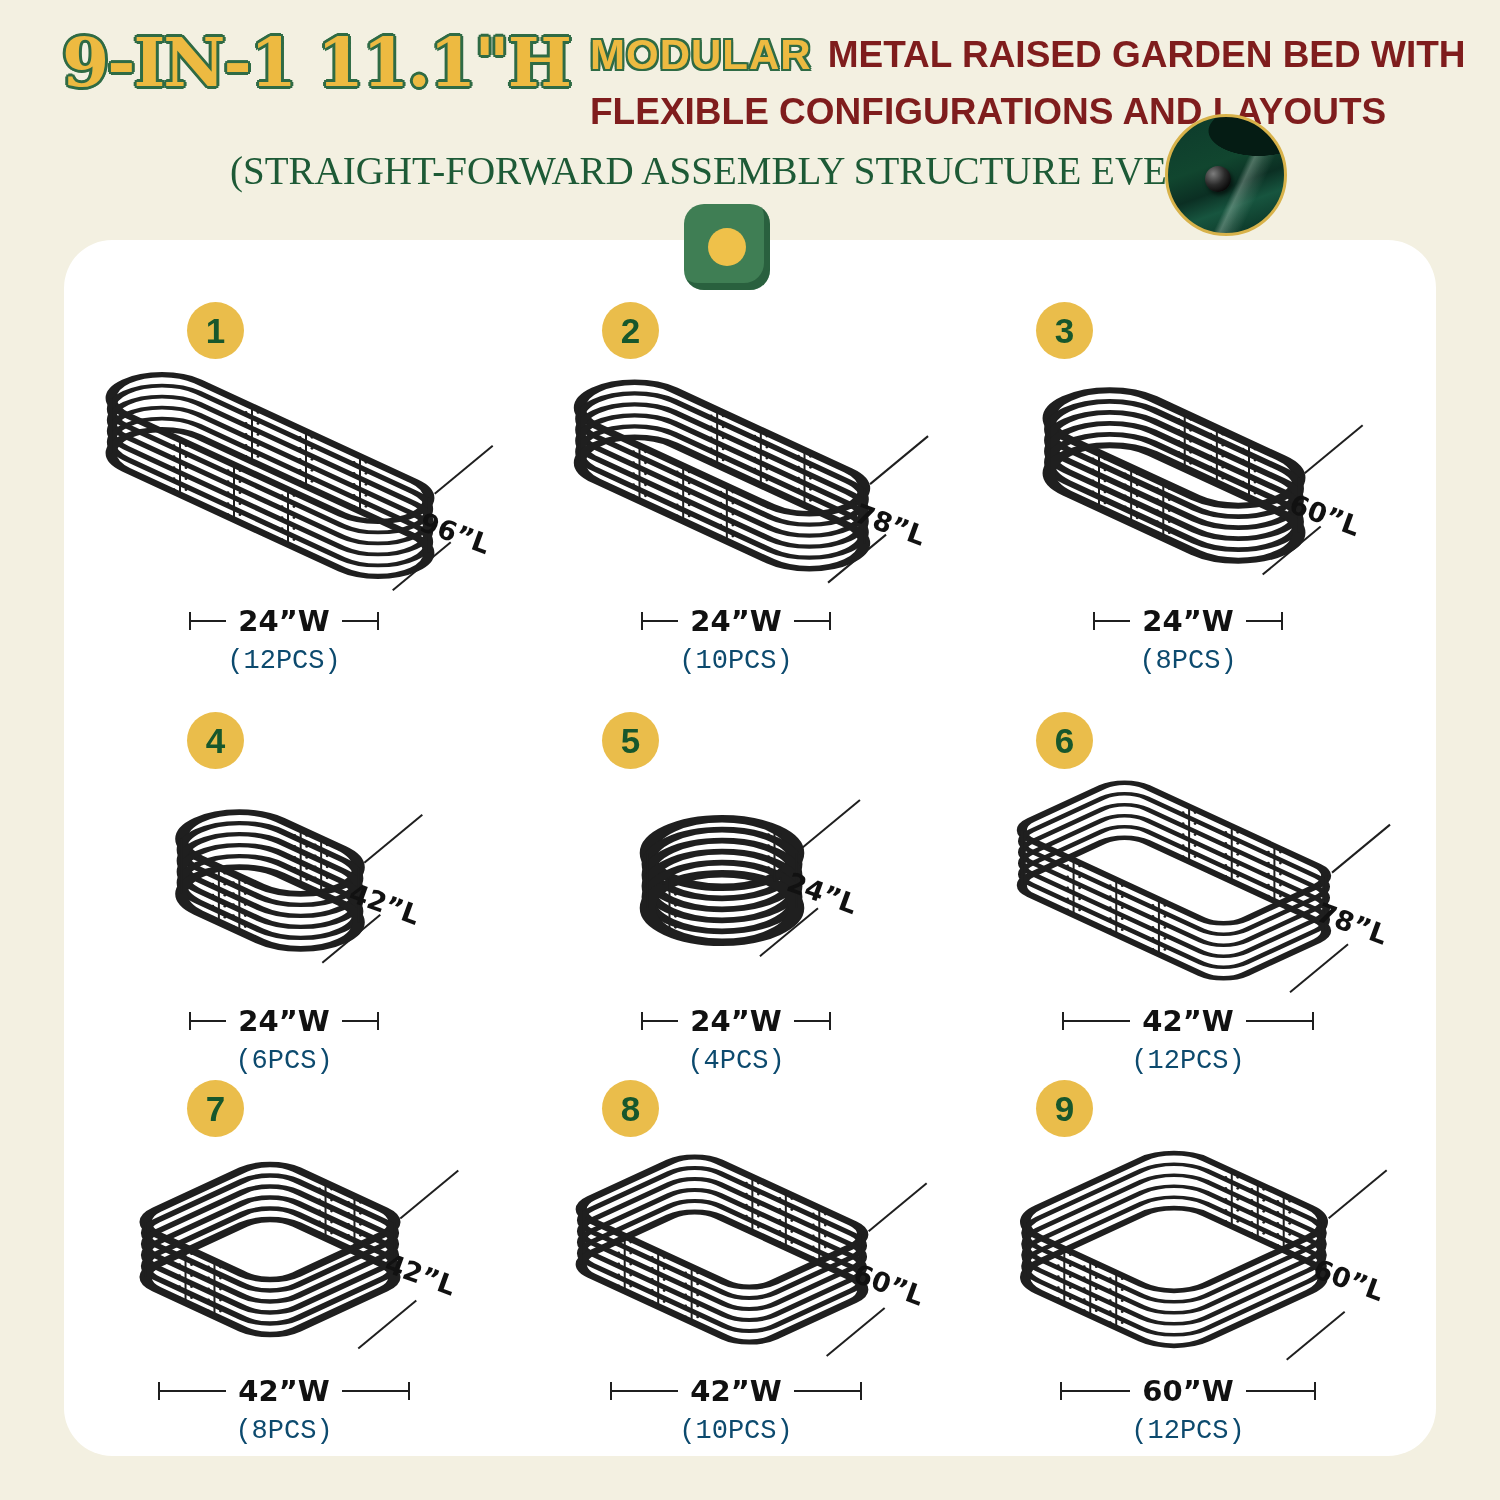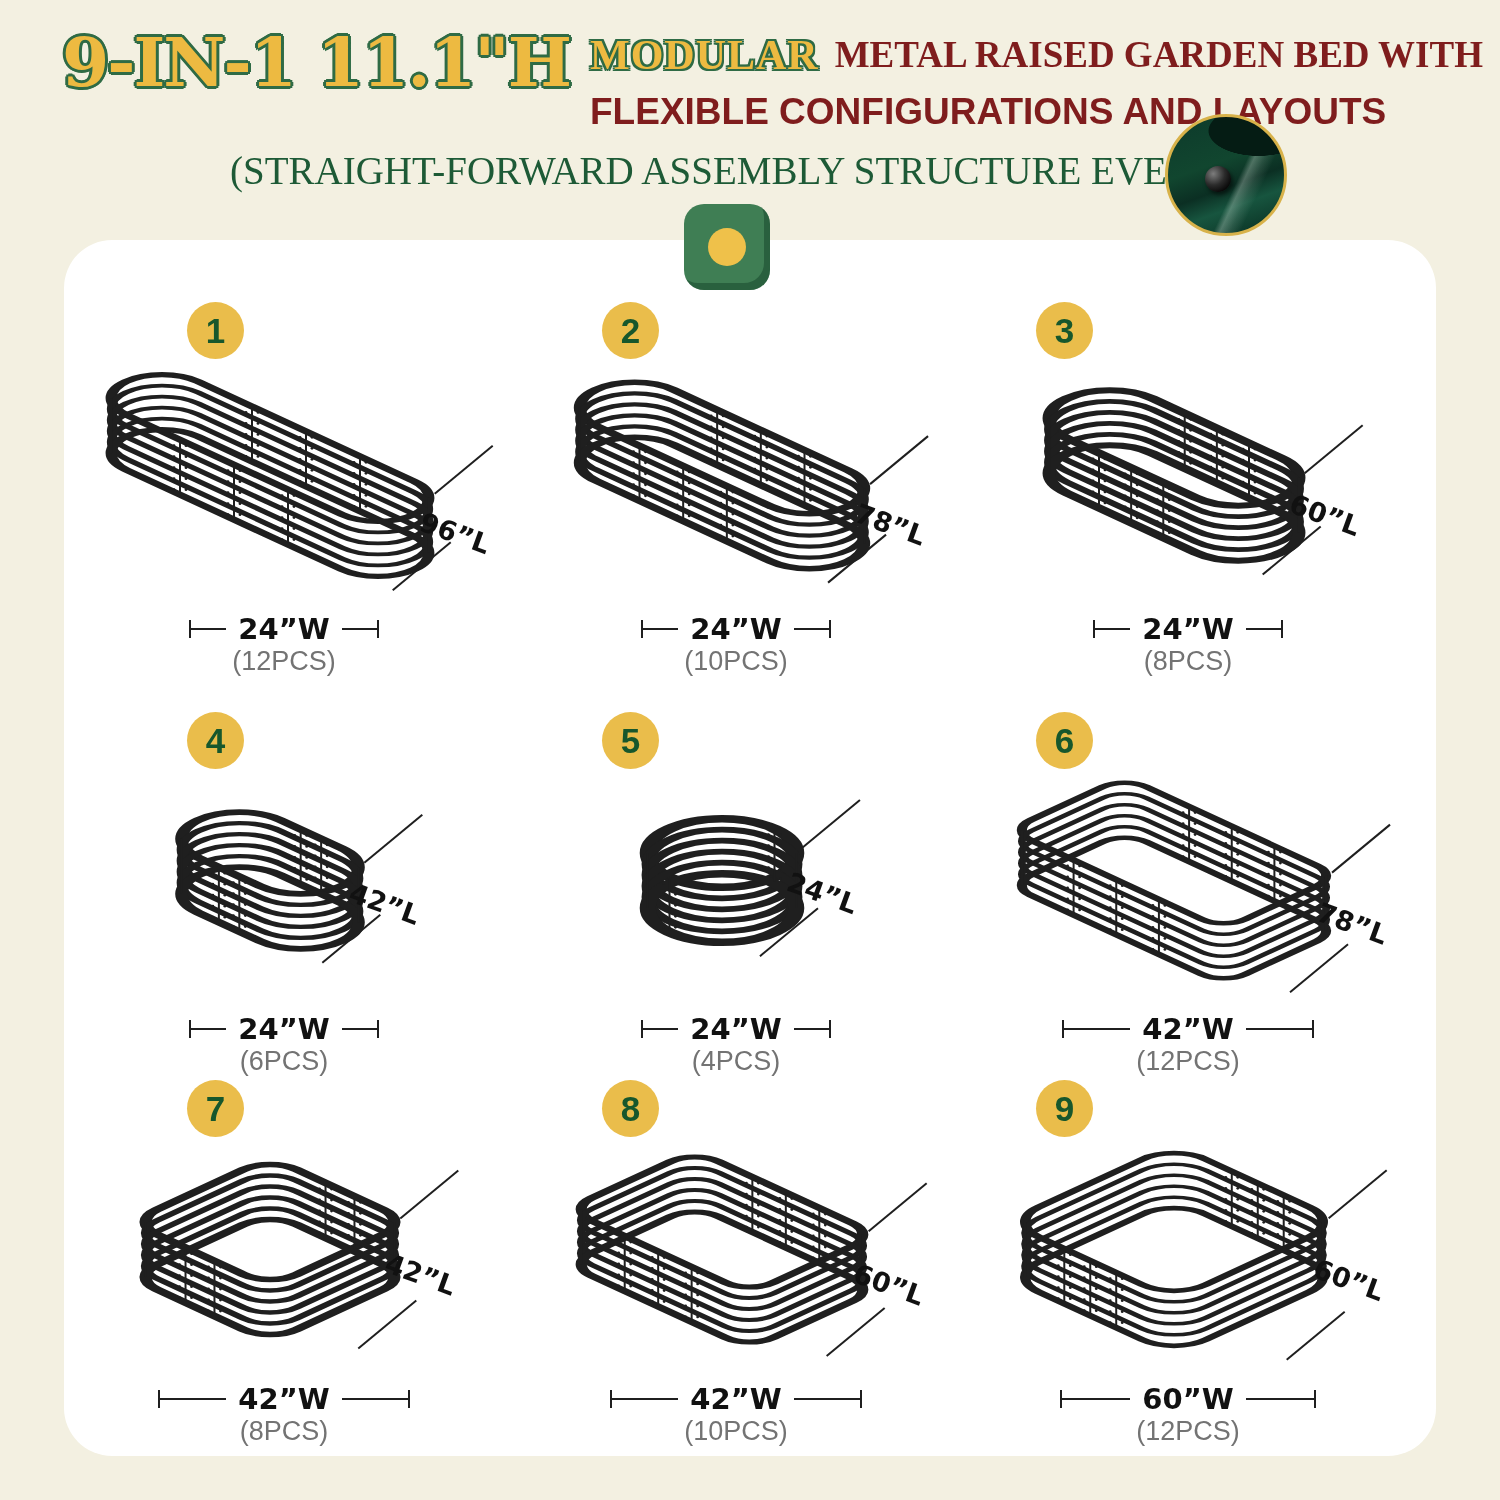--- a/index.html
+++ b/index.html
@@ -14,21 +14,21 @@
   .title{
     position:absolute;left:62px;top:22px;margin:0;
     font-family:"DejaVu Serif",serif;font-weight:bold;
     font-size:68px;letter-spacing:-2px;
     color:#EDBA41;
     text-shadow:3px 0 0 #2F6B45,-3px 0 0 #2F6B45,0 3px 0 #2F6B45,0 -3px 0 #2F6B45,
                 2px 2px 0 #2F6B45,-2px 2px 0 #2F6B45,2px -2px 0 #2F6B45,-2px -2px 0 #2F6B45;
     white-space:nowrap;
   }
   .header-right{position:absolute;left:590px;top:34px;width:860px;}
-  .hr-line1{display:flex;align-items:flex-start;gap:16px;font-family:Liberation Serif, serif;}
+  .hr-line1{display:flex;align-items:flex-start;gap:16px;}
   .modular{
     font-size:42px;font-weight:bold;letter-spacing:1px;line-height:1.0;
     color:#EDBA41;
     text-shadow:2px 0 0 #2F6B45,-2px 0 0 #2F6B45,0 2px 0 #2F6B45,0 -2px 0 #2F6B45,
                 2px 2px 0 #2F6B45,-2px 2px 0 #2F6B45,2px -2px 0 #2F6B45,-2px -2px 0 #2F6B45;
     white-space:nowrap;
   }
   .headline{
     font-size:37px;font-weight:bold;color:#7f1d1d;line-height:1.15;white-space:nowrap;
   }
@@ -75,28 +75,28 @@
     display:flex;align-items:center;justify-content:center;
     font-size:35px;font-weight:bold;color:#17572C;
     align-self:flex-start;
   }
   .cell:nth-child(1) .badge{margin-left:115px;}
   .cell:nth-child(2) .badge{margin-left:78px;}
   .cell:nth-child(3) .badge{margin-left:60px;}
   .bedwrap{margin-top:4px;}
   svg{overflow:visible;display:block;}
   .dim{
-    margin-top:24px;display:flex;align-items:center;transform:translateX(-14px);
+    margin-top:16px;display:flex;align-items:center;transform:translateX(-14px);
     font-family:"DejaVu Sans",sans-serif;
   }
   .dim .tick{width:2px;height:18px;background:#1F1F1F;}
   .dim .dline{height:2px;background:#1F1F1F;flex:1;}
   .dim .dimtext{font-size:29px;font-weight:bold;color:#111;padding:0 12px;white-space:nowrap;}
   .pcs{
-    font-family:Liberation Sans, sans-serif;font-size:27px;color:#737373;
+    margin-top:8px;font-family:Liberation Mono, monospace;font-size:27px;color:#0c4a6e;
     transform:translateX(-14px);
   }
 </style>
 </head>
 <body>
 
 <div class="header">
   <h1 class="title">9-IN-1 11.1"H</h1>
   <div class="header-right">
     <div class="hr-line1">

